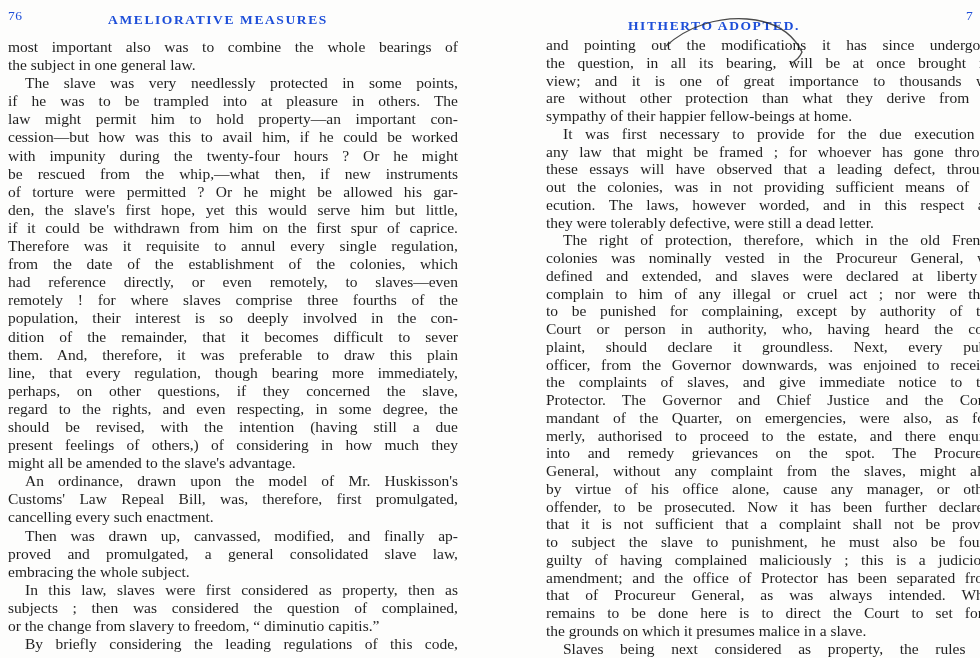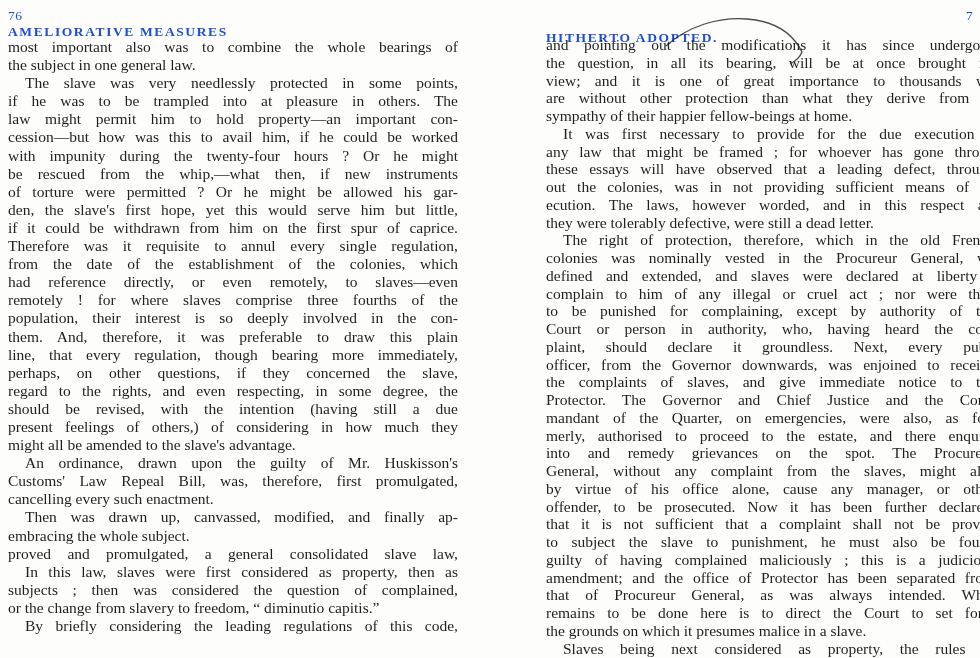--- a/index.html
+++ b/index.html
@@ -29,21 +29,22 @@
   }
   .folio {
     position: absolute; top: 0;
     letter-spacing: 0.5px;
     font-weight: normal;
     font-size: 13.5px;
   }
   .page.left  .folio { left: 0; }
   .page.right .folio { left: 420px; }
   .head-title {
-    position: absolute; top: 16px;
+    position: absolute; top: 4px;
+    text-align: center;
     white-space: nowrap;
   }
   .page.left  .head-title { left: 0; right: 30px; }
   .page.right .head-title { left: 0; right: 113px; margin-top: 6px; }
 
   .text-block {
     position: absolute;
     left: 0;
     font-size: 15.5px;
     color: #1f1f1f;
@@ -89,33 +90,34 @@
         <div class="line">with impunity during the twenty-four hours ?   Or he might</div>
         <div class="line">be rescued from the whip,—what then, if new instruments</div>
         <div class="line">of torture were permitted ?   Or he might be allowed his gar-</div>
         <div class="line">den, the slave's first hope, yet this would serve him but little,</div>
         <div class="line">if it could be withdrawn from him on the first spur of caprice.</div>
         <div class="line">Therefore was it requisite to annul every single regulation,</div>
         <div class="line">from the date of the establishment of the colonies, which</div>
         <div class="line">had reference directly, or even remotely, to slaves—even</div>
         <div class="line">remotely ! for where slaves comprise three fourths of the</div>
         <div class="line">population, their interest is so deeply involved in the con-</div>
+        <div class="line">dition of the remainder, that it becomes difficult to sever</div>
         <div class="line">them.  And, therefore, it was preferable to draw this plain</div>
         <div class="line">line, that every regulation, though bearing more immediately,</div>
         <div class="line">perhaps, on other questions, if they concerned the slave,</div>
         <div class="line">regard to the rights, and even respecting, in some degree, the</div>
         <div class="line">should be revised, with the intention (having still a due</div>
         <div class="line">present feelings of others,) of considering in how much they</div>
         <div class="line end">might all be amended to the slave's advantage.</div>
-        <div class="line indent">An ordinance, drawn upon the guilty of Mr. Huskisson's</div>
+        <div class="line indent">An ordinance, drawn upon the model of Mr. Huskisson's</div>
         <div class="line">Customs' Law Repeal Bill, was, therefore, first promulgated,</div>
         <div class="line end">cancelling every such enactment.</div>
         <div class="line indent">Then was drawn up, canvassed, modified, and finally ap-</div>
+        <div class="line">proved and promulgated, a general consolidated slave law,</div>
         <div class="line end">embracing the whole subject.</div>
-        <div class="line">proved and promulgated, a general consolidated slave law,</div>
         <div class="line indent">In this law, slaves were first considered as property, then as</div>
         <div class="line">subjects ; then was considered the question of complained,</div>
         <div class="line end">or the change from slavery to freedom, “ diminutio capitis.”</div>
         <div class="line indent">By briefly considering the leading regulations of this code,</div>
       </div>
   </div>
 
   <div class="page right">
     <div class="running-head">
       <span class="head-title">HITHERTO ADOPTED.</span>

